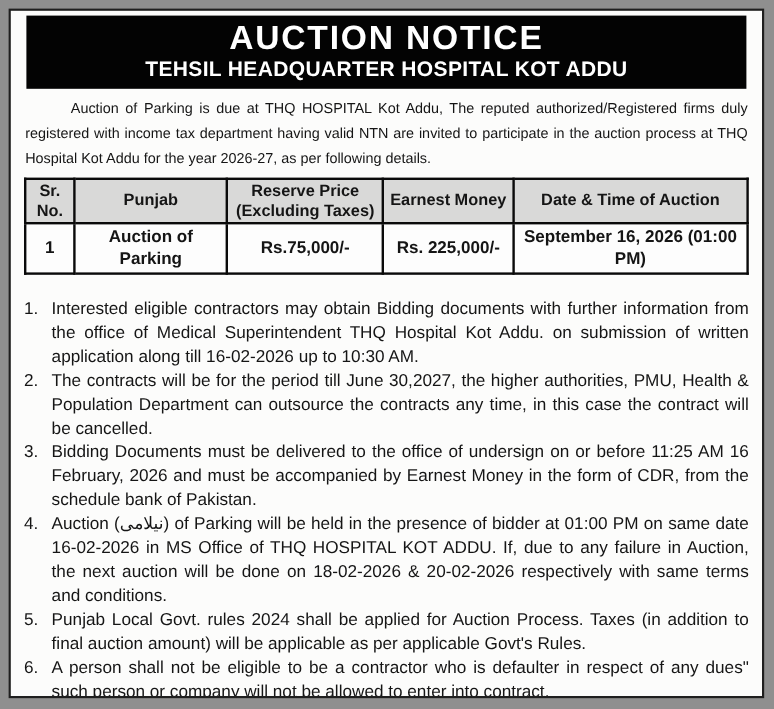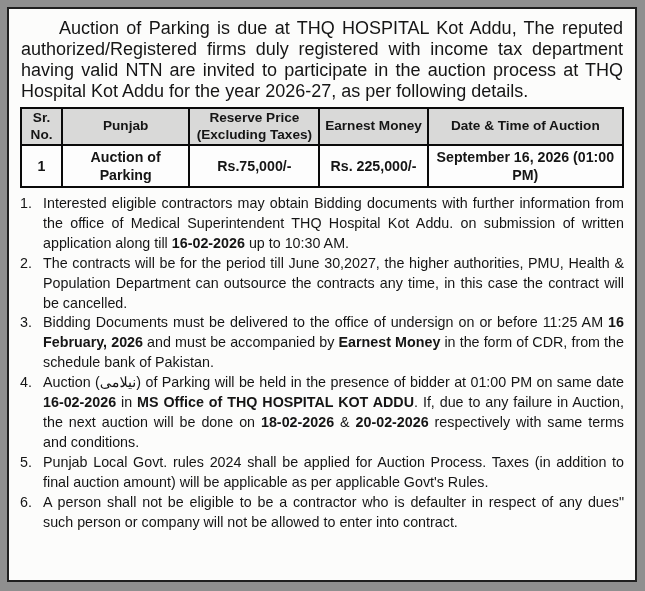--- a/index.html
+++ b/index.html
@@ -29,28 +29,28 @@
   }
   .title {
     font-size:28px; font-weight:bold; letter-spacing:1.5px;
     line-height:31px;
   }
   .subtitle {
     font-size:17.5px; font-weight:bold; letter-spacing:0.3px;
     line-height:20px;
   }
   .intro {
-    font-size:18px; line-height:21px;
+    font-size:12px; line-height:21px;
     text-align:justify; text-indent:38px;
     margin:6px 1px 5px 1px;
   }
   table.auction-table {
     border-collapse:collapse;
     width:100%;
-    margin:0 0 6px 0;
+    margin:0 0 20px 0;
   }
   table.auction-table th, table.auction-table td {
     border:2px solid #0a0a0a;
     text-align:center;
     vertical-align:middle;
     padding:1px 2px;
   }
   table.auction-table th {
     background:#d9d9d8;
     font-size:13.6px; font-weight:bold; line-height:16.5px;
@@ -60,27 +60,31 @@
     padding:2px 2px;
     background:#fdfdfd;
   }
   .terms { margin:3px 0 0 0; }
   .term {
     display:flex;
     font-size:14.3px; line-height:19.9px;
   }
   .term-num { flex:none; width:23px; }
   .term-text { flex:1; text-align:justify; }
-  .term-text b { font-weight:bold; }
+  .term-text b { font-weight:normal; }
 </style>
 </head>
 <body>
 
 <div class="page">
 
+  <div class="header-box">
+    <div class="title">AUCTION NOTICE</div>
+    <div class="subtitle">TEHSIL HEADQUARTER HOSPITAL KOT ADDU</div>
+  </div>
 
   <div class="intro">Auction of Parking is due at THQ HOSPITAL Kot Addu, The reputed authorized/Registered firms duly registered with income tax department having valid NTN are invited to participate in the auction process at THQ Hospital Kot Addu for the year 2026-27, as per following details.</div>
 
   <table class="auction-table">
     <colgroup id="table-colgroup">
         <col style="width: 41px;">
         <col style="width: 127px;">
         <col style="width: 130px;">
         <col style="width: 108px;">
         <col style="width: 195px;">

